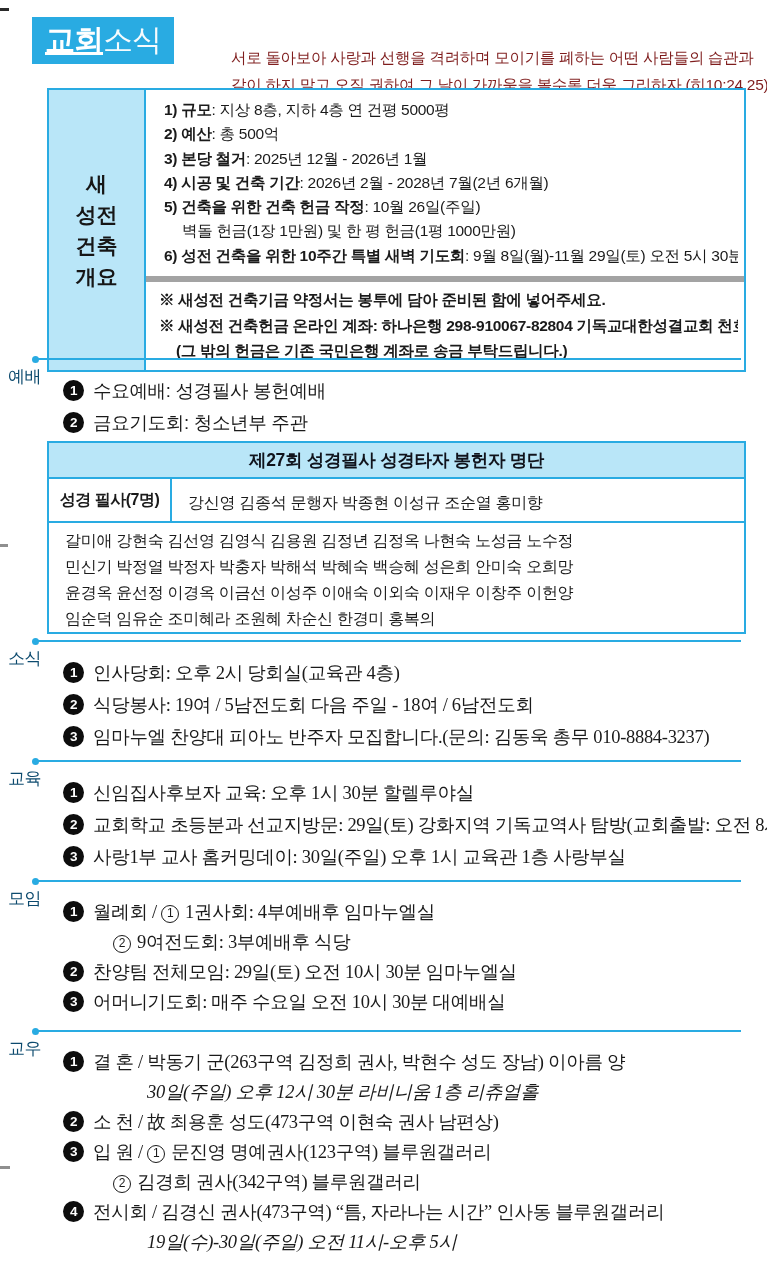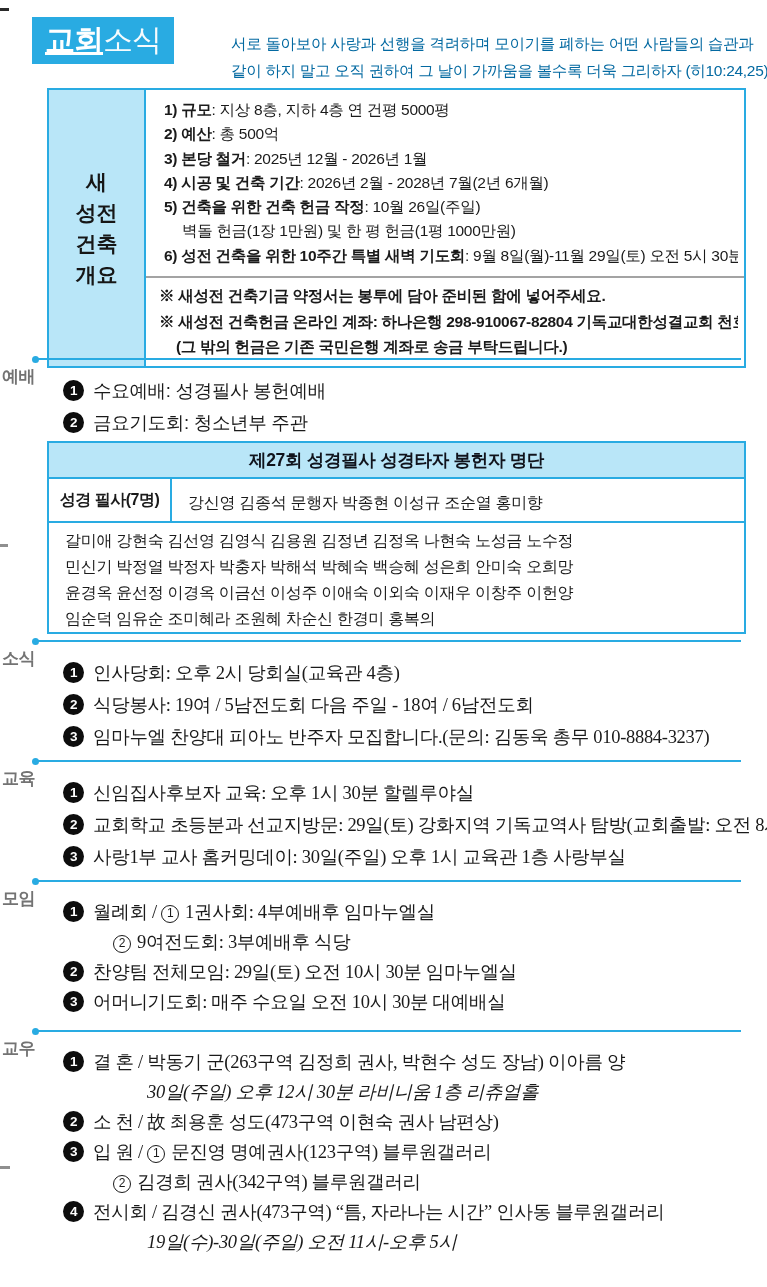--- a/index.html
+++ b/index.html
@@ -10,43 +10,43 @@
   .edge-mark{position:absolute;left:0;height:3px;background:#8f8f8f;}
   .edge-mark.m1{top:8px;width:9px;background:#2a2a2a;}
   .edge-mark.m2{top:544px;width:8px;}
   .edge-mark.m3{top:1166px;width:10px;}
 
   
   .logo-box{position:absolute;left:32px;top:17px;width:142px;height:47px;background:#29abe2;
             display:flex;align-items:center;justify-content:center;}
   .logo-bold{color:#fff;font-weight:800;font-size:30px;letter-spacing:-1px;text-decoration:underline;}
   .logo-light{color:#fff;font-weight:300;font-size:30px;letter-spacing:-1px;opacity:.96;}
-  .verse{position:absolute;left:231px;top:30px;width:530px;font-size:15.5px;line-height:27px;
-         color:#0369a1;letter-spacing:-0.3px;white-space:nowrap;}
+  .verse{position:absolute;left:231px;top:44px;width:530px;font-size:15.5px;line-height:27px;
+         color:#7f1d1d;letter-spacing:-0.3px;white-space:nowrap;}
 
   
   .ctable{position:absolute;left:47px;top:88px;width:695px;border:2px solid #29abe2;display:flex;background:#fff;}
   .ctable-side{flex:none;width:95px;background:#b9e6f8;border-right:2px solid #29abe2;
                display:flex;flex-direction:column;align-items:center;justify-content:center;
                font-weight:700;font-size:21px;line-height:31px;color:#161616;text-align:center;}
   .ctable-main{flex:1;min-width:0;display:flex;flex-direction:column;}
   .ctable-items{height:178px;padding:8px 6px 0 18px;line-height:24.3px;font-size:15.5px;letter-spacing:-0.3px;}
   .cline{white-space:nowrap;overflow:hidden;}
   .cline .clabel{font-weight:700;}
   .cline.cont{padding-left:18px;}
-  .ctable-notes{border-top:2px solid #a3a3a3;height:83px;padding:5px 6px 0 13px;
+  .ctable-notes{border-top:6px solid #a3a3a3;height:83px;padding:5px 6px 0 13px;
                 line-height:25.5px;font-size:15.5px;font-weight:600;letter-spacing:-0.3px;}
   .note{white-space:nowrap;overflow:hidden;}
   .note.cont{padding-left:17px;}
 
   
   .sec{position:absolute;left:0;width:767px;}
   .rule{margin-left:33px;width:708px;height:2px;background:#29abe2;position:relative;}
   .rule .dot{position:absolute;left:-1px;top:-2.5px;width:7px;height:7px;border-radius:50%;background:#29abe2;display:block;}
-  .sec-label{position:absolute;left:2px;top:7px;color:#737373;font-weight:700;font-size:17px;letter-spacing:-0.5px;}
+  .sec-label{position:absolute;left:8px;top:7px;color:#0c4a6e;font-weight:400;font-size:17px;letter-spacing:-0.5px;}
   .sec-body{margin:15px 0 0 63px;}
   .sec-body.sans{font-family:"Liberation Sans",sans-serif;font-size:18.5px;}
   .sec-body.serif{font-family:"Liberation Serif",serif;font-size:18.5px;}
   .item{line-height:32px;white-space:nowrap;overflow:hidden;letter-spacing:-0.3px;}
   .lh30 .item{line-height:30px;}
   .sub-a{padding-left:50px;}
   .sub-b{padding-left:84px;font-style:italic;}
 
   
   .nb{display:inline-block;width:21px;height:21px;border-radius:50%;background:#0d0d0d;color:#fff;

